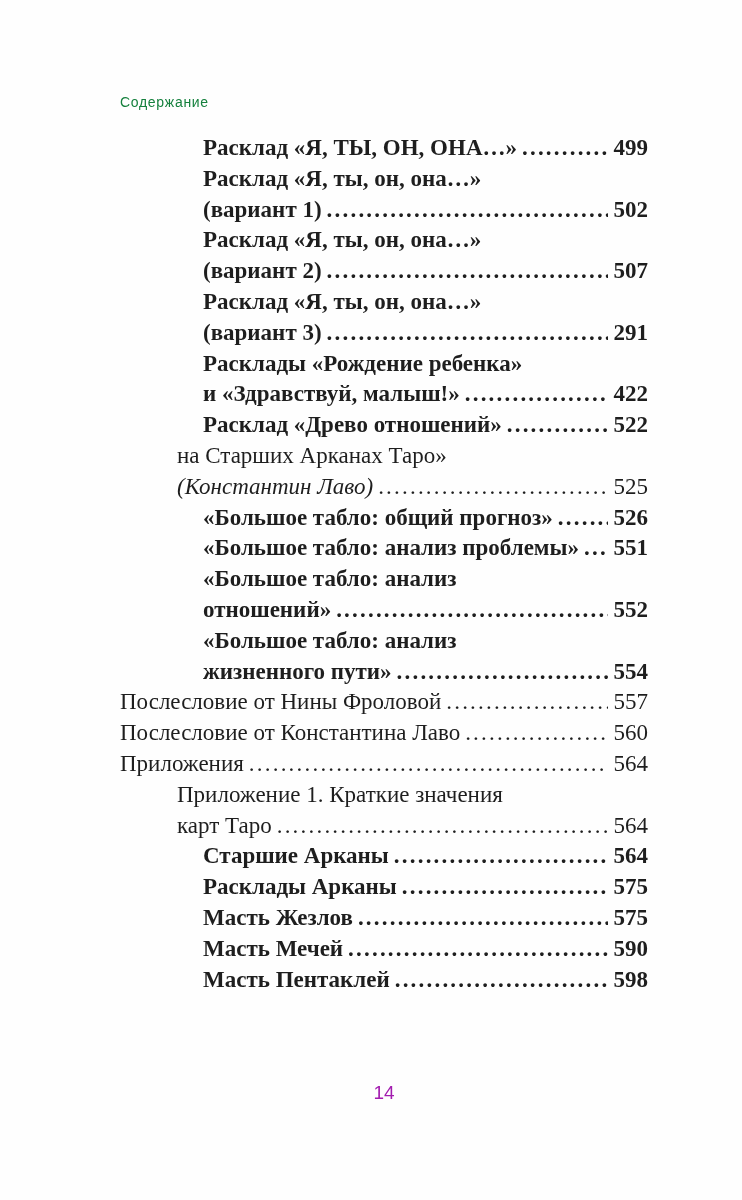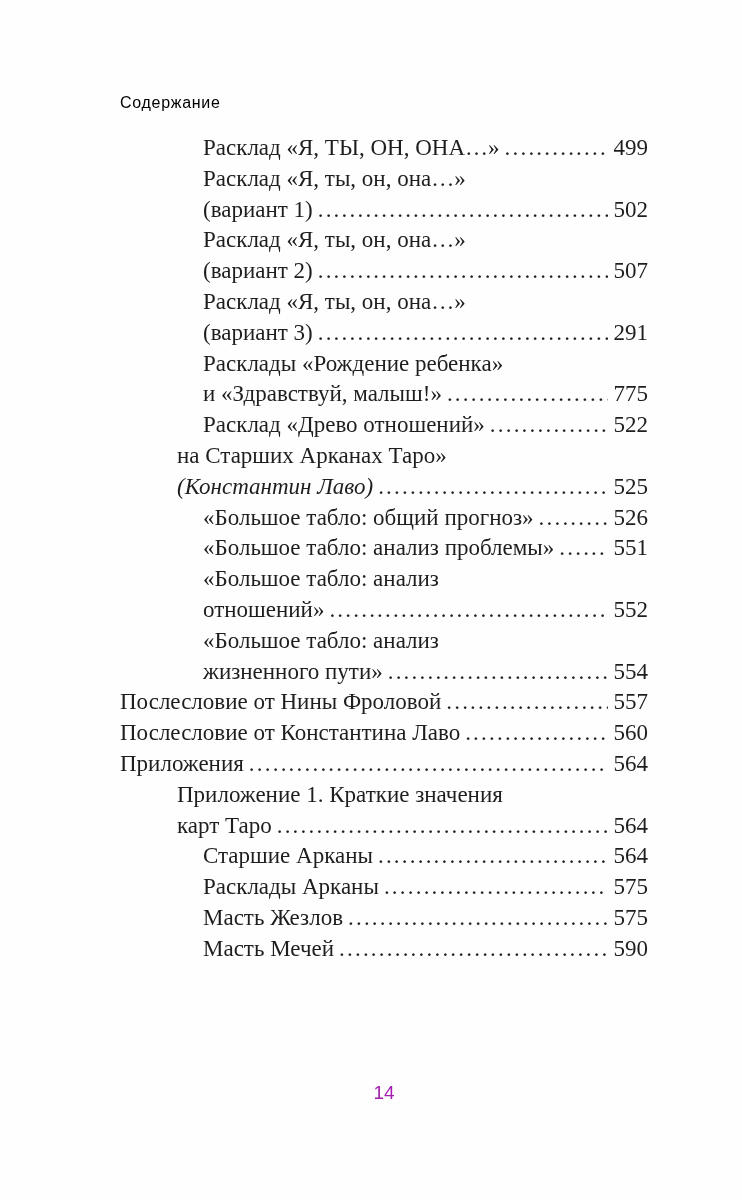--- a/index.html
+++ b/index.html
@@ -10,36 +10,36 @@
     background: #fefefe;
     overflow: hidden;
     font-family: "Liberation Serif", "DejaVu Serif", serif;
     color: #1e1e1e;
   }
   .running-head {
     position: absolute;
     left: 120px;
     top: 94px;
     font-family: "Liberation Sans", "DejaVu Sans", sans-serif;
-    font-size: 16px;
+    font-size: 14px;
     letter-spacing: 0.7px;
-    color: #000000;
+    color: #15803d;
   }
   .toc {
     position: absolute;
     left: 120px;
     top: 133px;
     width: 528px;
     font-size: 23px;
     line-height: 30.8px;
   }
   .entry { margin: 0; }
   .indent-0 { margin-left: 0; }
   .indent-1 { margin-left: 57px; }
-  .indent-2 { margin-left: 83px; }
+  .indent-2 { margin-left: 83px; font-weight: bold; }
   .line { display: block; }
   .line.with-page { display: flex; align-items: baseline; }
   .title { white-space: nowrap; flex: 0 0 auto; }
   .title.italic { font-style: italic; }
   .leader {
     flex: 1 1 auto;
     overflow: hidden;
     white-space: nowrap;
     margin: 0 6px 0 5px;
     min-width: 10px;
@@ -97,21 +97,21 @@
           <span class="title">(вариант 3)</span>
           <span class="leader"></span>
           <span class="page-num">291</span>
         </div>
       </div>
       <div class="entry indent-2">
         <div class="line"><span class="title">Расклады «Рождение ребенка»</span></div>
         <div class="line with-page">
           <span class="title">и «Здравствуй, малыш!»</span>
           <span class="leader"></span>
-          <span class="page-num">775</span>
+          <span class="page-num">422</span>
         </div>
       </div>
       <div class="entry indent-2">
         <div class="line with-page">
           <span class="title">Расклад «Древо отношений»</span>
           <span class="leader"></span>
           <span class="page-num">522</span>
         </div>
       </div>
       <div class="entry indent-1">
@@ -202,16 +202,23 @@
           <span class="page-num">575</span>
         </div>
       </div>
       <div class="entry indent-2">
         <div class="line with-page">
           <span class="title">Масть Мечей</span>
           <span class="leader"></span>
           <span class="page-num">590</span>
         </div>
       </div>
+      <div class="entry indent-2">
+        <div class="line with-page">
+          <span class="title">Масть Пентаклей</span>
+          <span class="leader"></span>
+          <span class="page-num">598</span>
+        </div>
+      </div>
     </div>
 
   <div class="folio">14</div>
 </div>
 
 </body></html>

